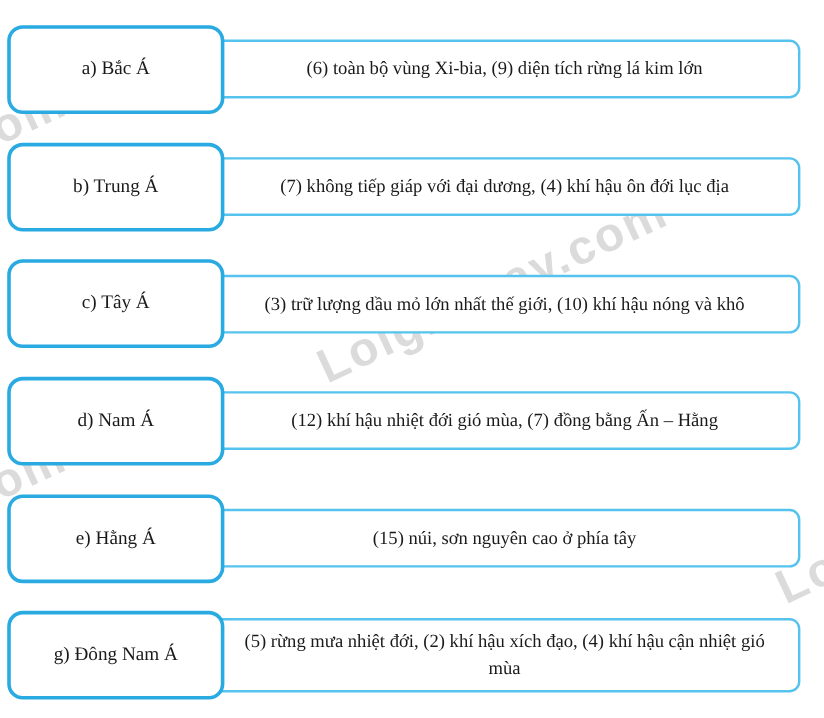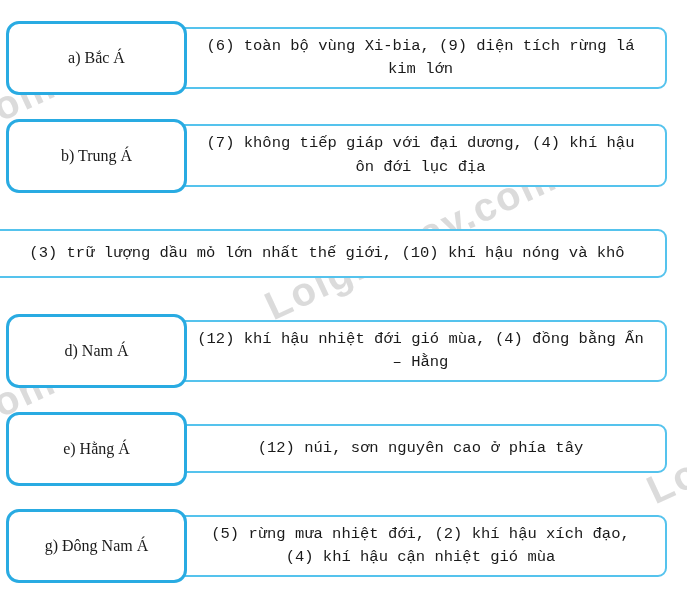--- a/index.html
+++ b/index.html
@@ -73,21 +73,20 @@
     margin-left: -13px;
     margin-right: 8px;
     min-height: 49px;
     background: #ffffff;
     border: 2px solid #55c3ed;
     border-radius: 9px;
     display: flex;
     align-items: center;
     justify-content: center;
     padding: 6px 20px;
-    font-family: Liberation Mono, monospace;
   }
   .feature-text {
     font-size: 15.5px;
     line-height: 1.5;
     text-align: center;
   }
 </style>
 </head>
 <body>
 
@@ -114,40 +113,43 @@
     <div class="row">
       <div class="region-box">
         <span class="region-label">b) Trung Á</span>
       </div>
       <div class="feature-box">
         <span class="feature-text">(7) không tiếp giáp với đại dương, (4) khí hậu ôn đới lục địa</span>
       </div>
     </div>
 
     <div class="row">
+      <div class="region-box">
+        <span class="region-label">c) Tây Á</span>
+      </div>
       <div class="feature-box">
         <span class="feature-text">(3) trữ lượng dầu mỏ lớn nhất thế giới, (10) khí hậu nóng và khô</span>
       </div>
     </div>
 
     <div class="row">
       <div class="region-box">
         <span class="region-label">d) Nam Á</span>
       </div>
       <div class="feature-box">
-        <span class="feature-text">(12) khí hậu nhiệt đới gió mùa, (4) đồng bằng Ấn – Hằng</span>
+        <span class="feature-text">(12) khí hậu nhiệt đới gió mùa, (7) đồng bằng Ấn – Hằng</span>
       </div>
     </div>
 
     <div class="row">
       <div class="region-box">
         <span class="region-label">e) Hằng Á</span>
       </div>
       <div class="feature-box">
-        <span class="feature-text">(12) núi, sơn nguyên cao ở phía tây</span>
+        <span class="feature-text">(15) núi, sơn nguyên cao ở phía tây</span>
       </div>
     </div>
 
     <div class="row">
       <div class="region-box">
         <span class="region-label">g) Đông Nam Á</span>
       </div>
       <div class="feature-box">
         <span class="feature-text">(5) rừng mưa nhiệt đới, (2) khí hậu xích đạo, (4) khí hậu cận nhiệt gió mùa</span>
       </div>

